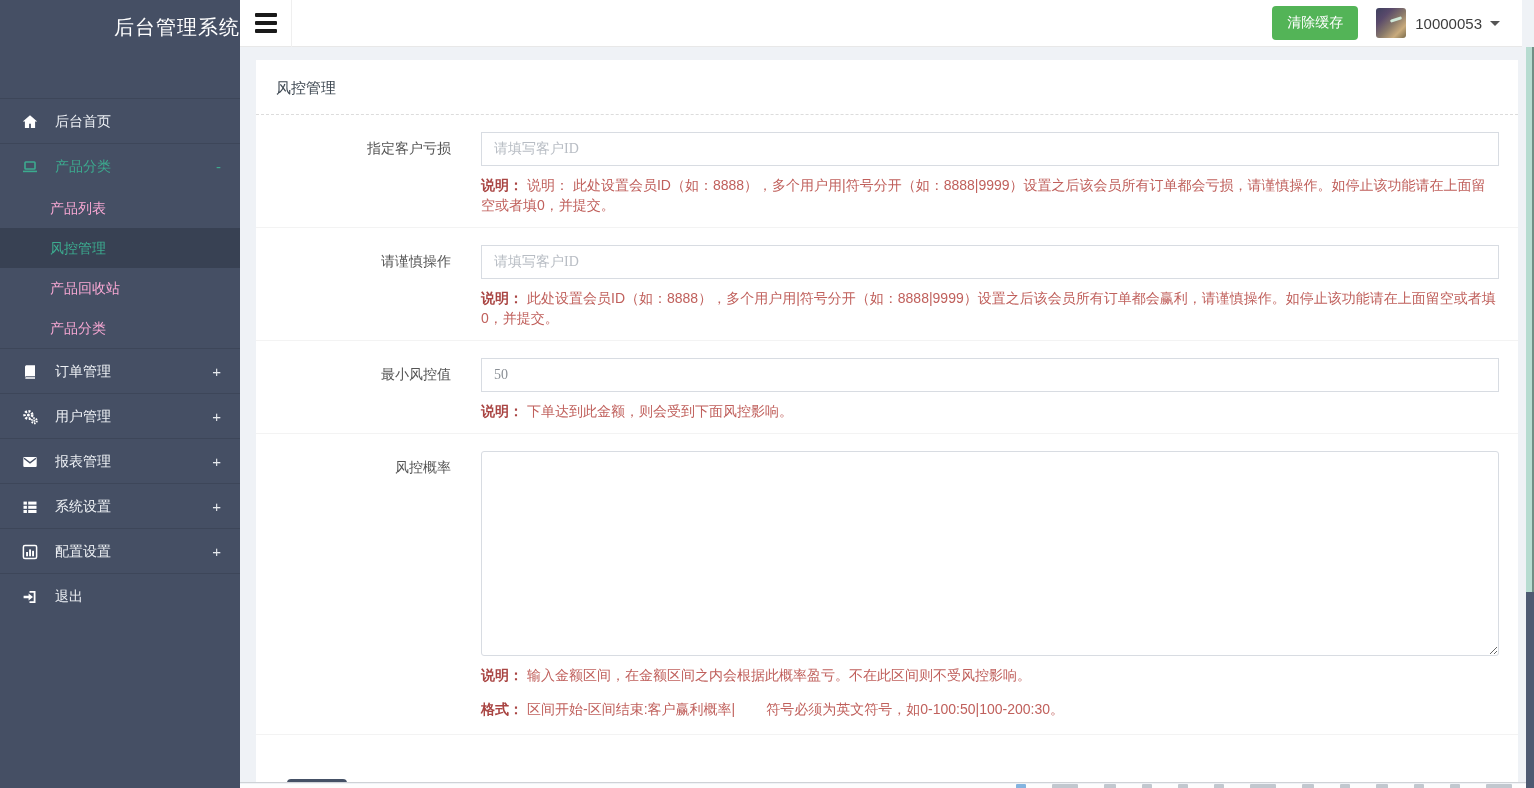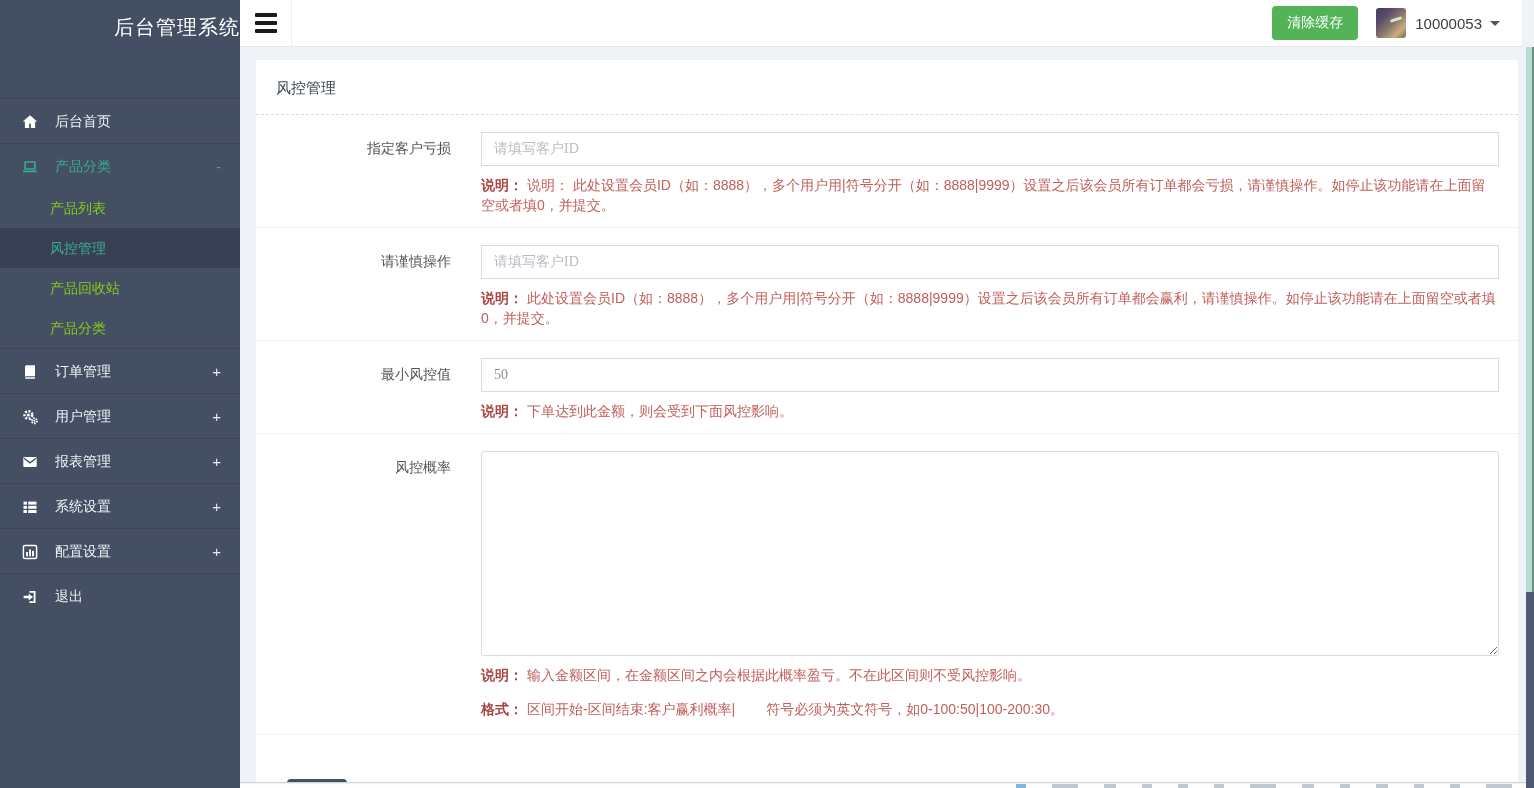--- a/index.html
+++ b/index.html
@@ -9,21 +9,21 @@
   
   .sidebar { position:absolute; left:0; top:0; width:240px; height:788px; background:#454f64; z-index:3; }
   .brand { height:55px; line-height:55px; text-align:right; color:#fff; font-size:20px; letter-spacing:1px; }
   .nav { margin-top:43px; }
   .nav-item { position:relative; height:45px; line-height:45px; padding-left:22px; font-size:14px;
               color:#eef1f5; cursor:pointer; border-top:1px solid rgba(0,0,0,.10); }
   .nav-item .nicon { display:inline-block; width:18px; margin-right:11px; vertical-align:middle; color:#fff; }
   .nav-item .nicon svg { vertical-align:-3px; }
   .nav-item .toggle { position:absolute; right:19px; top:0; font-size:15px; color:#e7eaee; }
   .nav-item.green, .nav-item.green .nicon, .nav-item.green .toggle { color:#3cab8f; }
-  .sub-item { height:40px; line-height:40px; padding-left:50px; font-size:14px; color:#84cc16; cursor:pointer; }
+  .sub-item { height:40px; line-height:40px; padding-left:50px; font-size:14px; color:#f9a8d4; cursor:pointer; }
   .sub-item.active { background:#384153; color:#3cab8f; }
 
   
   .topbar { position:absolute; left:240px; right:12px; top:0; height:47px; background:#fff;
             border-bottom:1px solid #e8e8e8; z-index:2; display:flex; align-items:center; }
   .hamb { width:52px; height:47px; border-right:1px solid #efefef; display:flex; flex-direction:column;
           justify-content:center; align-items:center; gap:4px; cursor:pointer; }
   .hamb span { display:block; width:22px; height:4px; background:#1a1a1a; border-radius:1px; }
   .topbar-right { margin-left:auto; display:flex; align-items:center; margin-right:22px; }
   .btn-clear { background:#53b457; color:#fff; border:none; border-radius:4px; font-size:14px;

